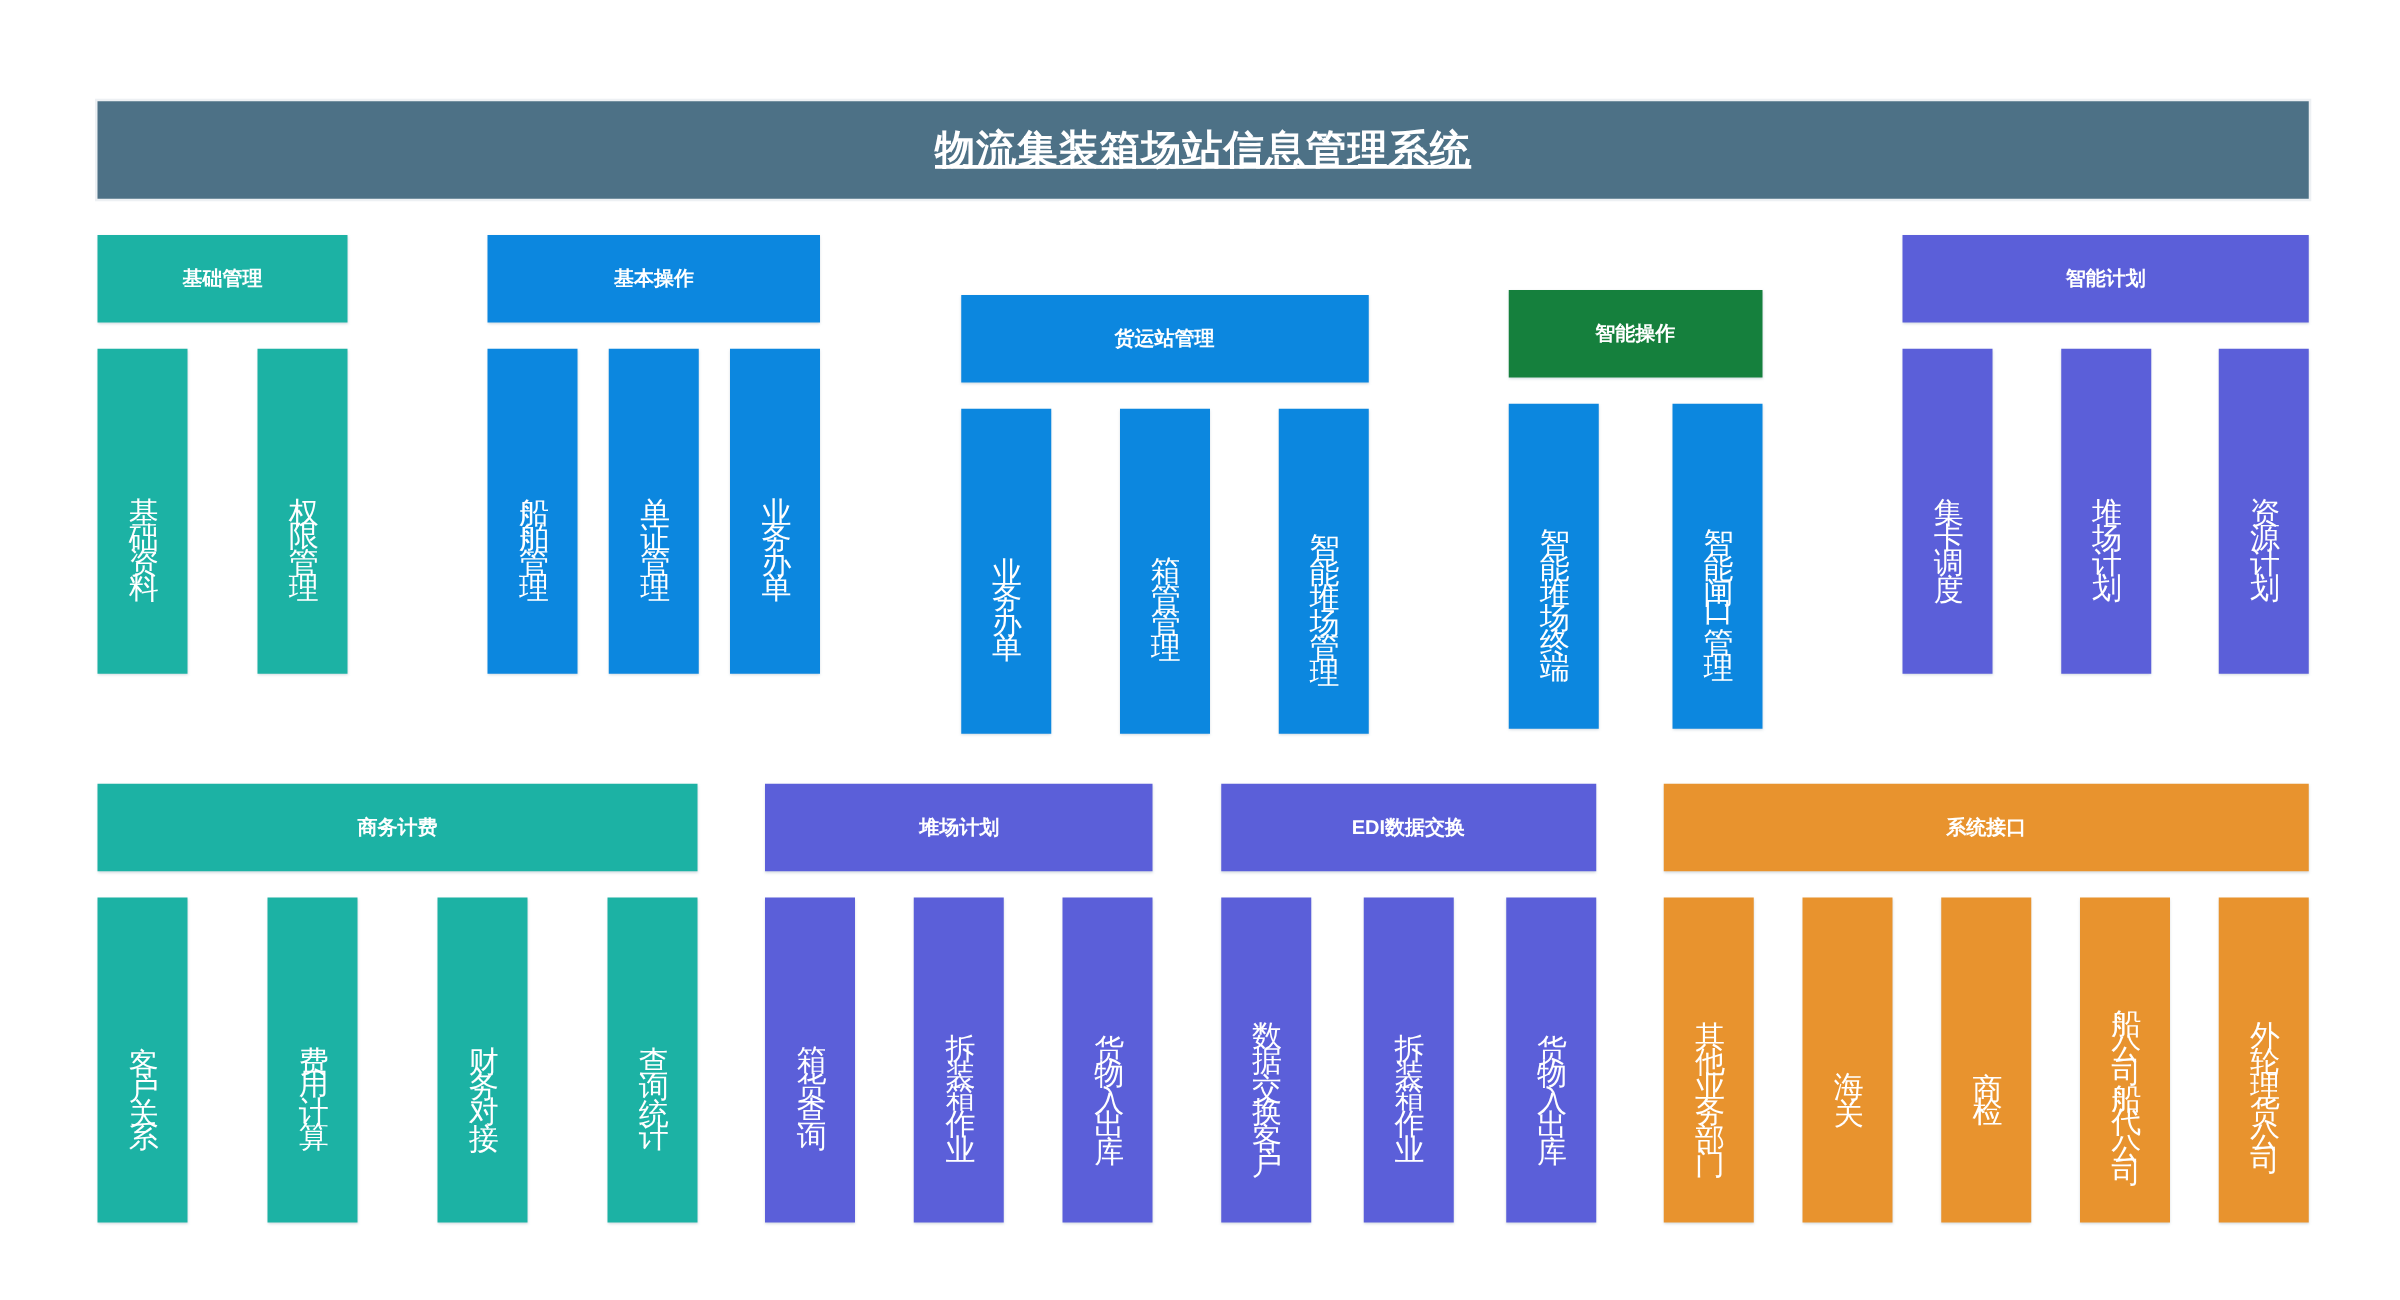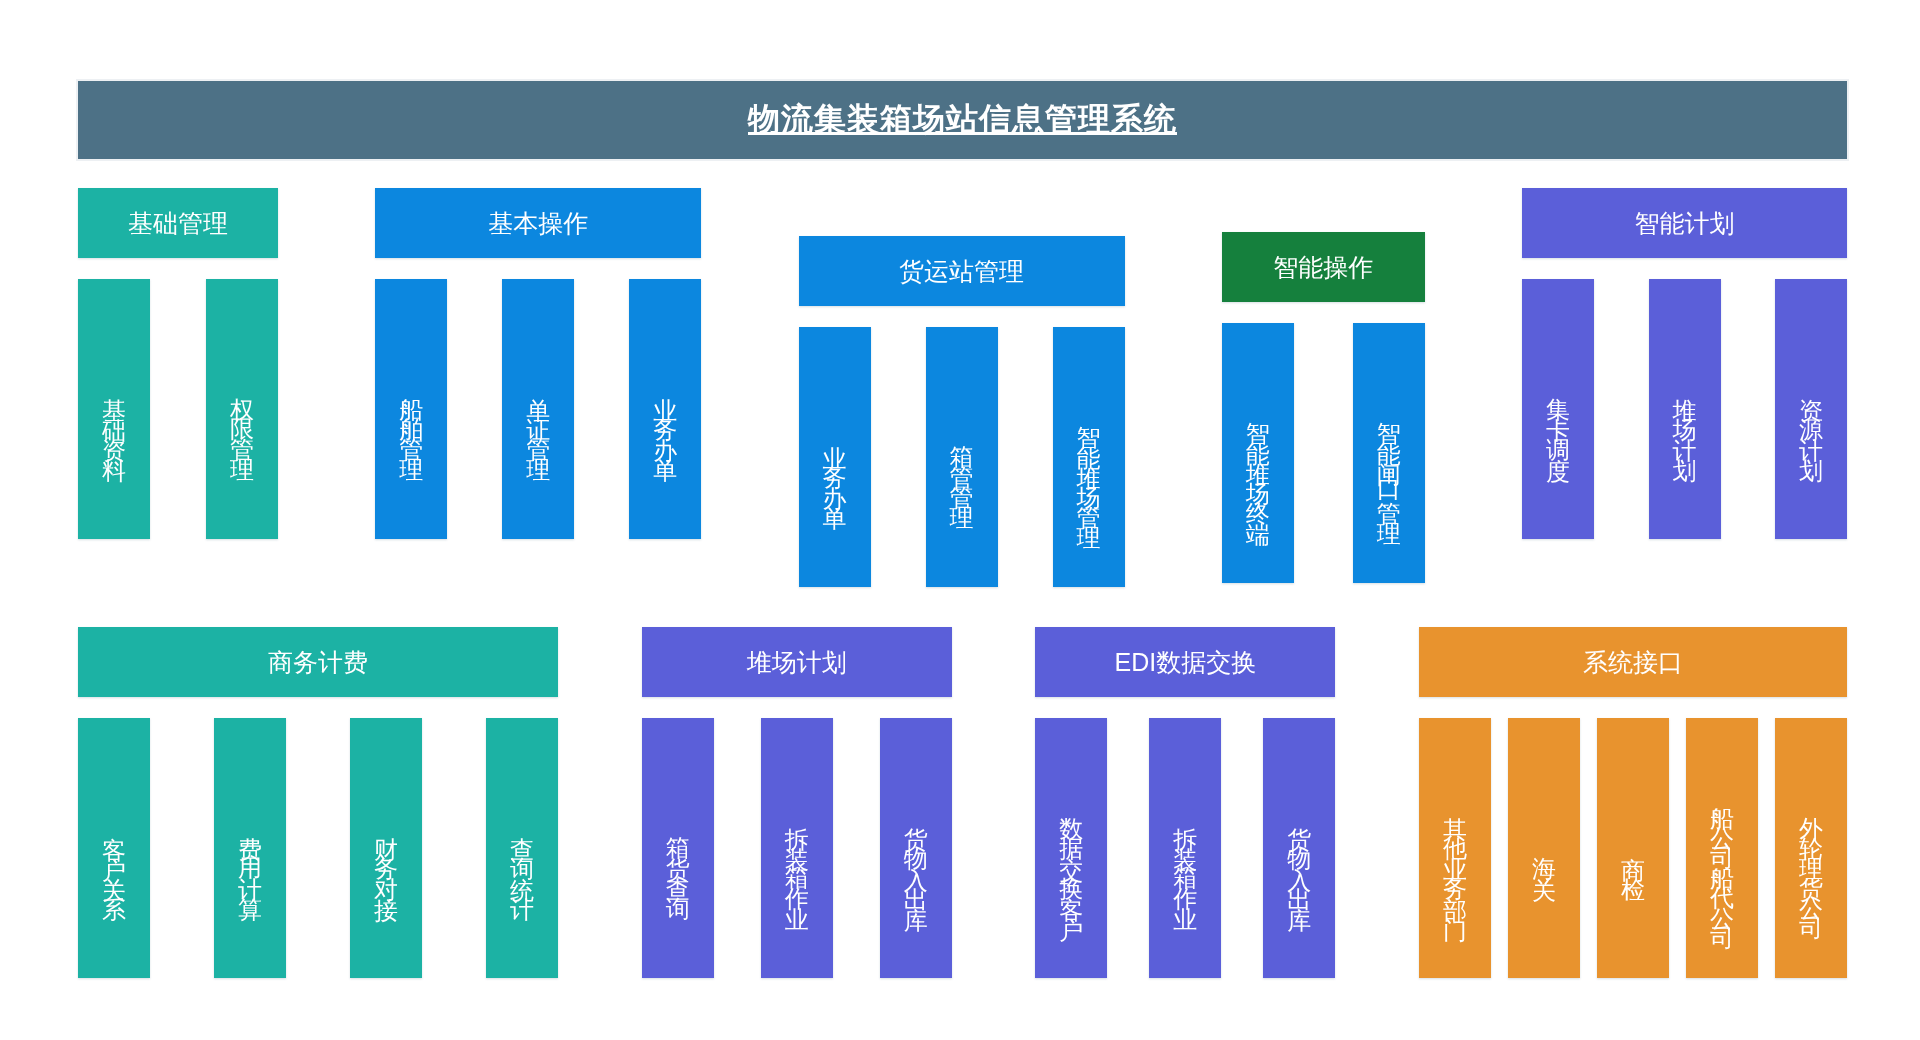--- a/index.html
+++ b/index.html
@@ -41,22 +41,22 @@
   .group {
     display: flex;
     flex-direction: column;
   }
   .ghead {
     height: 70px;
     display: flex;
     align-items: center;
     justify-content: center;
     color: #ffffff;
-    font-size: 25px;
-    font-weight: normal;
+    font-size: 16px;
+    font-weight: bold;
     box-shadow: 0 1px 2px rgba(140,160,175,0.35);
   }
   .cols {
     margin-top: 21px;
     height: 260px;
     display: flex;
     justify-content: space-between;
   }
   .col {
     width: 72px;
@@ -94,21 +94,21 @@
         <div class="cols">
           <div class="col" style="background-color: rgb(28, 178, 164);">
               <span class="vtext">基础资料</span>
             </div>
           <div class="col" style="background-color: rgb(28, 178, 164);">
               <span class="vtext">权限管理</span>
             </div>
         </div>
       </div>
 
-      <div class="group" style="width:326px">
+      <div class="group" style="width:266px">
         <div class="ghead" style="background-color: rgb(12, 135, 223);">基本操作</div>
         <div class="cols">
           <div class="col" style="background-color: rgb(12, 135, 223);">
               <span class="vtext">船舶管理</span>
             </div>
           <div class="col" style="background-color: rgb(12, 135, 223);">
               <span class="vtext">单证管理</span>
             </div>
           <div class="col" style="background-color: rgb(12, 135, 223);">
               <span class="vtext">业务办单</span>
@@ -203,21 +203,21 @@
             </div>
           <div class="col" style="background-color: rgb(91, 95, 217);">
               <span class="vtext">拆装箱作业</span>
             </div>
           <div class="col" style="background-color: rgb(91, 95, 217);">
               <span class="vtext">货物入出库</span>
             </div>
         </div>
       </div>
 
-      <div class="group" style="width:428px">
+      <div class="group" style="width:516px">
         <div class="ghead" style="background-color: rgb(232, 147, 46);">系统接口</div>
         <div class="cols">
           <div class="col" style="background-color: rgb(232, 147, 46);">
               <span class="vtext">其他业务部门</span>
             </div>
           <div class="col" style="background-color: rgb(232, 147, 46);">
               <span class="vtext">海关</span>
             </div>
           <div class="col" style="background-color: rgb(232, 147, 46);">
               <span class="vtext">商检</span>

